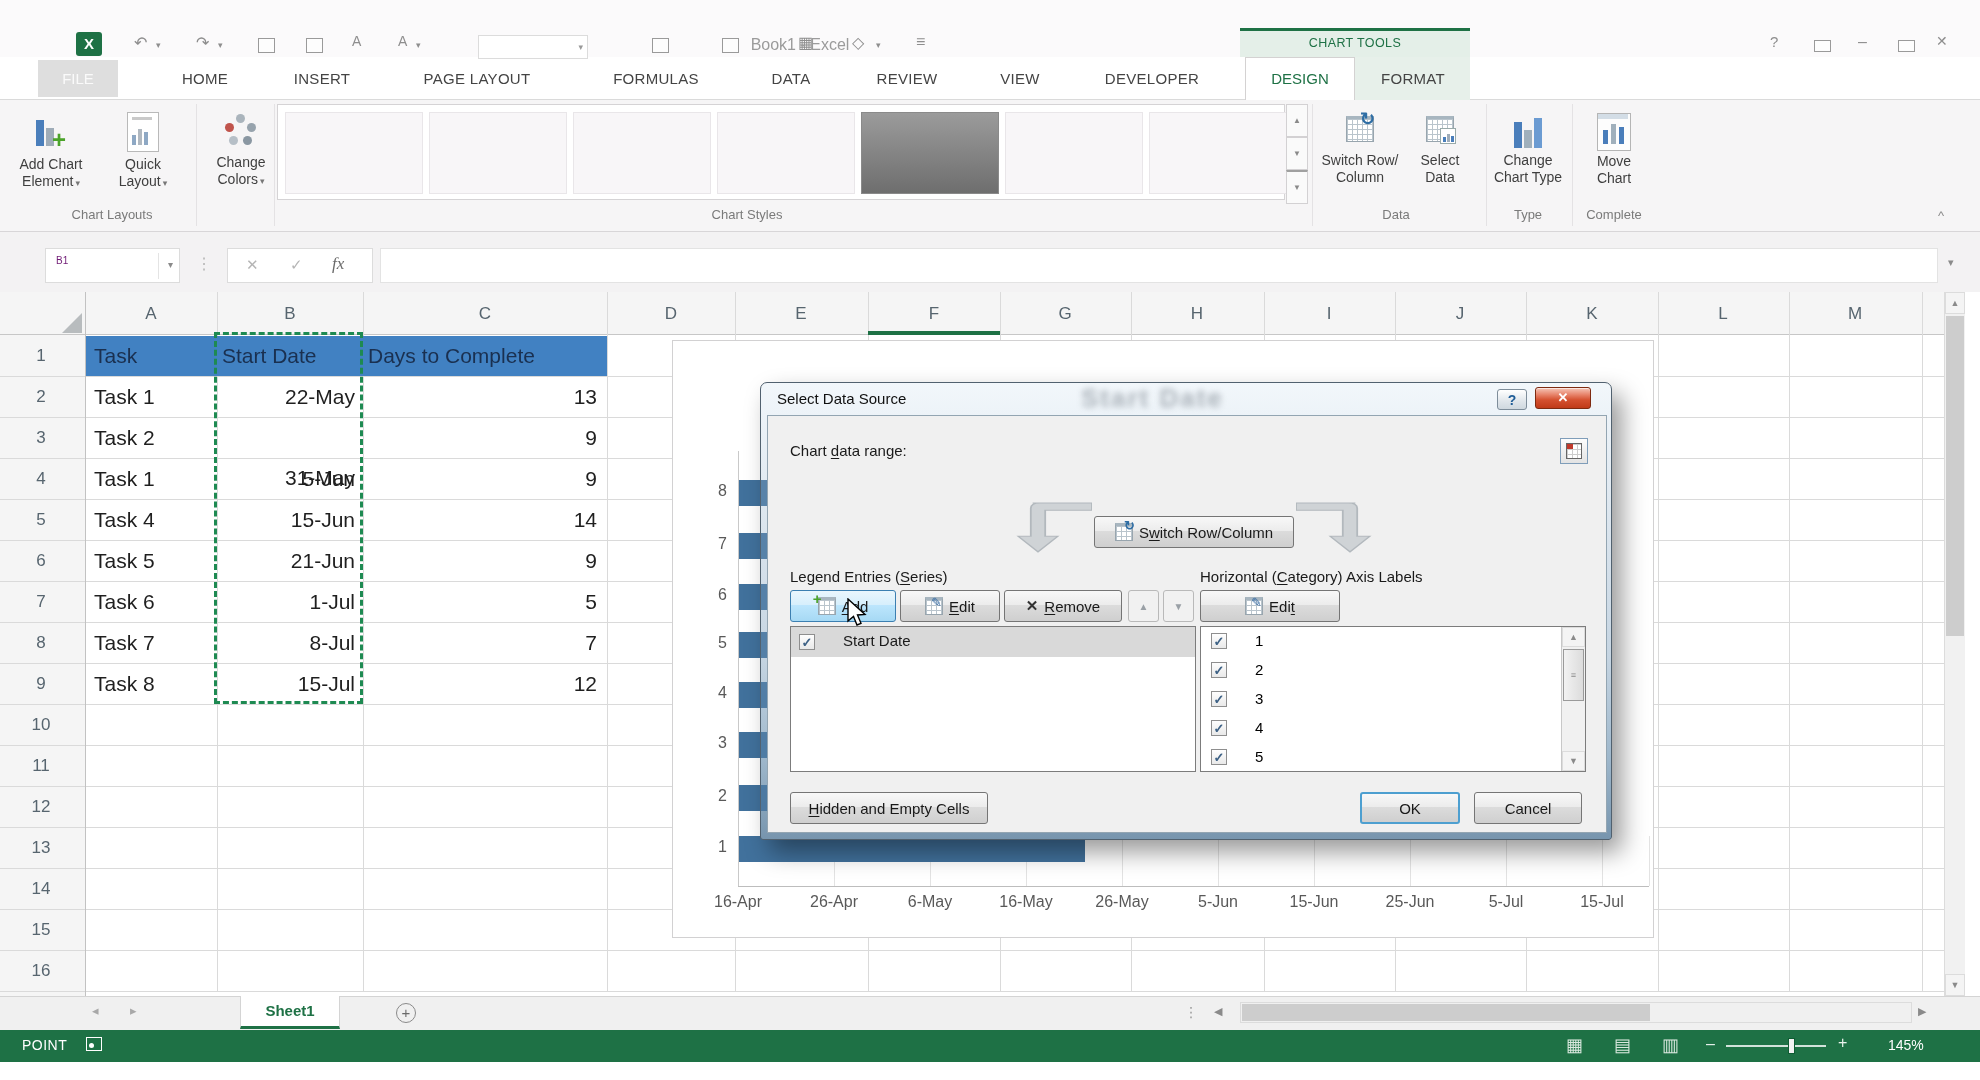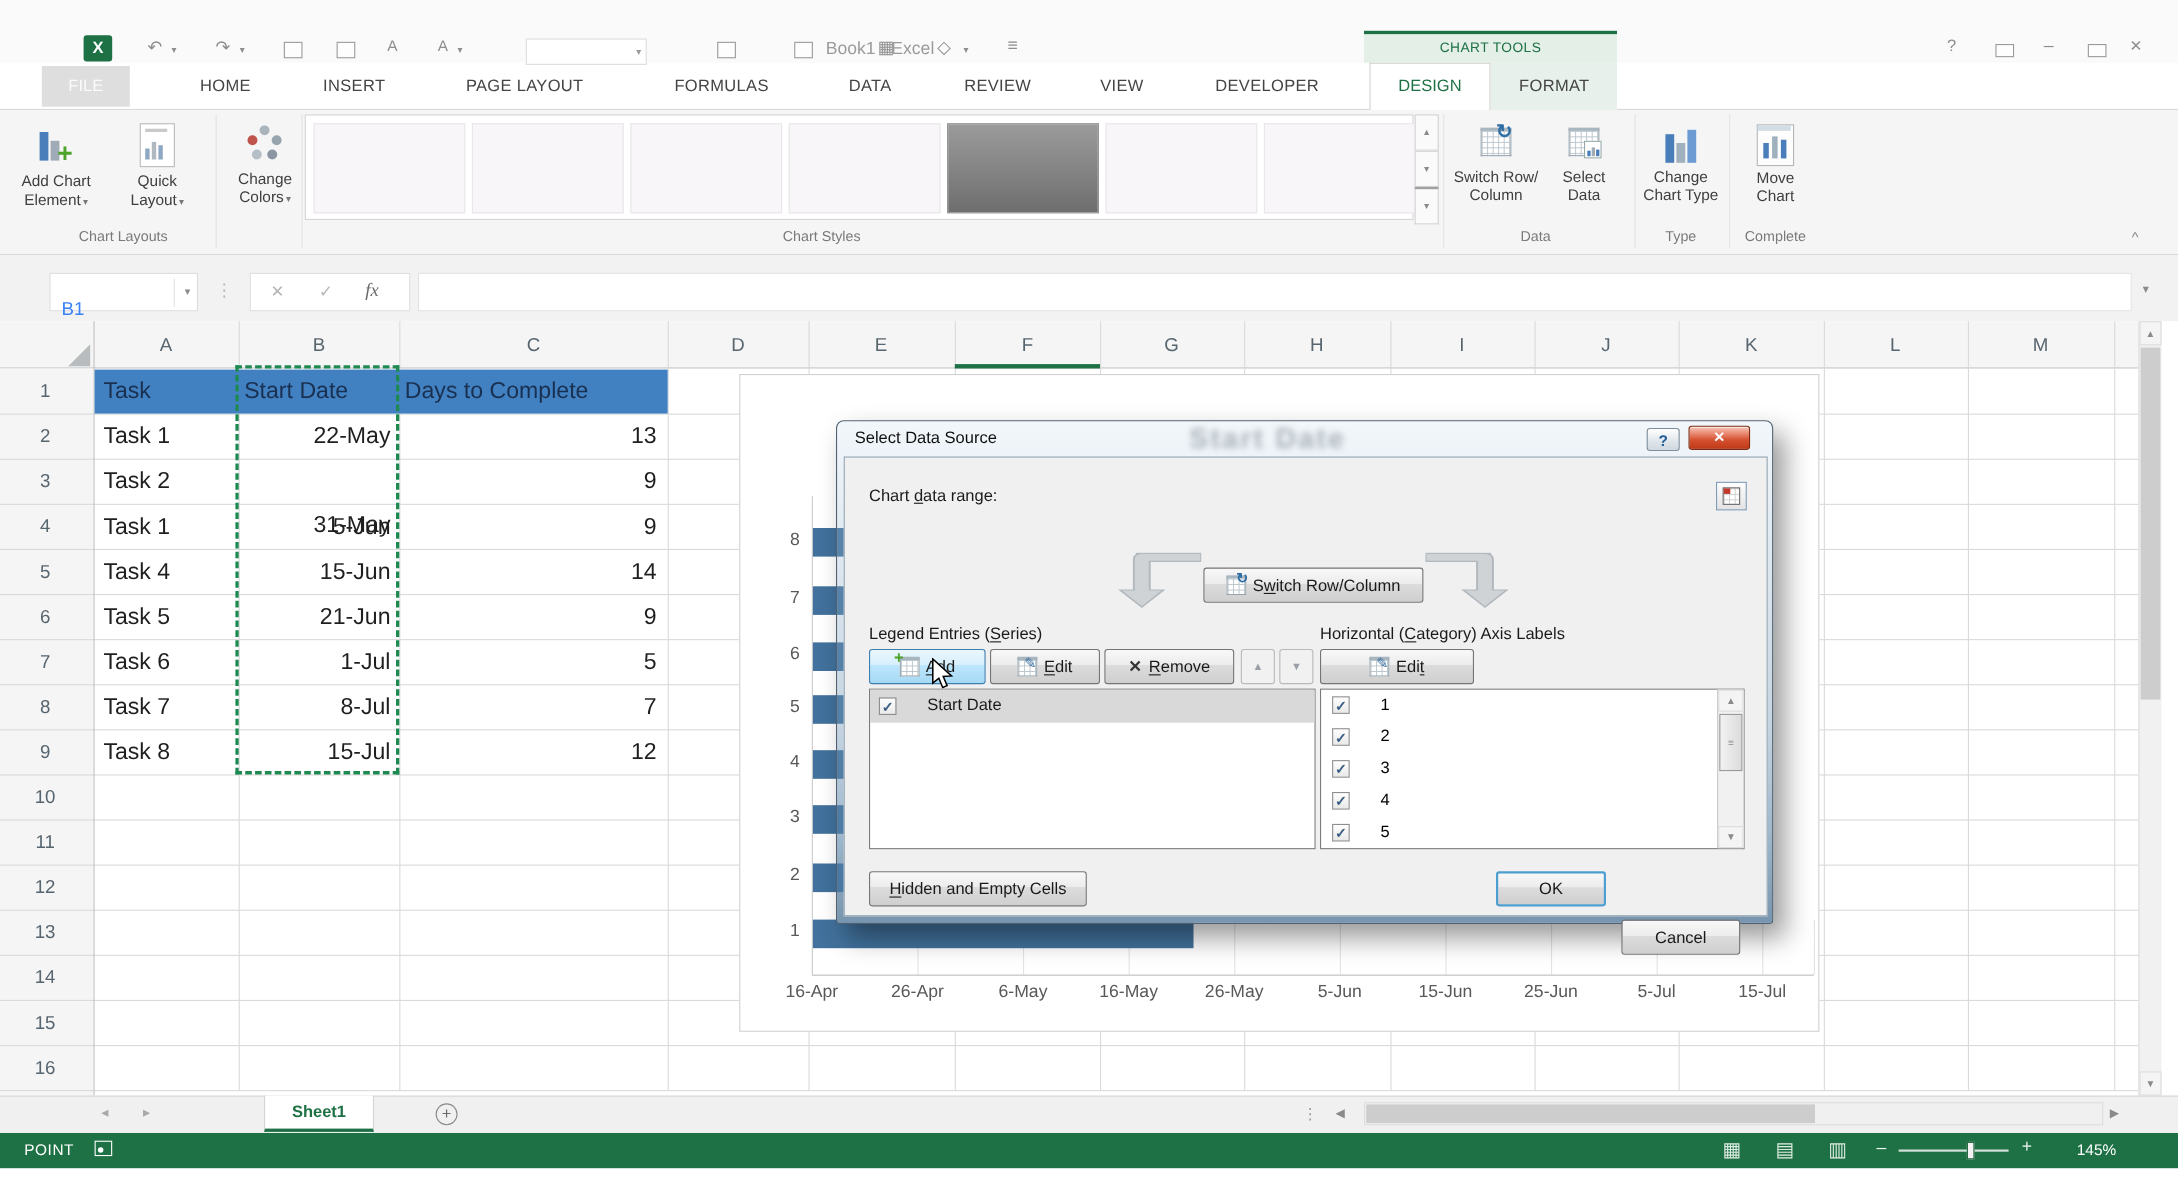--- a/index.html
+++ b/index.html
@@ -180,21 +180,21 @@
       <div class="abs" style="left:21px;top:13px;width:5px;height:17px;background:#4a7ebb;"></div>
     </div>
     <span class="rlab" style="margin-top:2px;">Move</span>
     <span class="rlab">Chart</span>
   </div>
   <span class="glabel" style="left:1614px;">Complete</span>
   <span class="txt" style="left:1938px;top:208px;font-size:13px;color:#8a8a8a;">^</span>
 
   <div class="abs" style="left:0;top:232px;width:1980px;height:60px;background:#f3f2f3;"></div>
   <div class="abs" style="left:45px;top:248px;width:135px;height:35px;background:#fff;border:1px solid #dcdcdc;box-sizing:border-box;">
-    <span style="position:absolute;left:10px;top:22px;font-size:17px;color:#3b82f6;">B1</span>
+    <span style="position:absolute;left:10px;top:6px;font-size:10px;color:#701a75;">B1</span>
     <div class="vl" style="left:112px;top:4px;height:26px;background:#e4e4e4;"></div>
     <span style="position:absolute;right:6px;top:10px;font-size:10px;color:#8a8a8a;">▾</span>
   </div>
   <span class="txt" style="left:196px;top:254px;font-size:16px;color:#b9b9b9;">⋮</span>
   <div class="abs" style="left:227px;top:248px;width:146px;height:35px;background:#fff;border:1px solid #dcdcdc;box-sizing:border-box;">
     <span style="position:absolute;left:18px;top:7px;font-size:15px;color:#b5b5b5;">✕</span>
     <span style="position:absolute;left:62px;top:7px;font-size:15px;color:#b5b5b5;">✓</span>
     <span style="position:absolute;left:104px;top:5px;font-size:17px;color:#6a6a6a;font-style:italic;font-family:'Liberation Serif',serif;">fx</span>
   </div>
   <div class="abs" style="left:380px;top:248px;width:1558px;height:35px;background:#fff;border:1px solid #e3e3e3;box-sizing:border-box;"><span></span></div>
@@ -453,21 +453,21 @@
           <div class="sbtn" style="position:absolute;bottom:0;width:23px;height:20px;">▼</div>
         </div>
       </div>
 
       <div class="wbtn" style="position:absolute;left:22px;top:376px;width:198px;height:32px;">
         <span><span></span><span class="u">H</span><span>idden and Empty Cells</span></span>
       </div>
       <div class="wbtn" style="position:absolute;left:592px;top:376px;width:100px;height:32px;border:2px solid #4d9fd0;">
           <span>OK</span>
         </div>
-      <div class="wbtn" style="position:absolute;left:706px;top:376px;width:108px;height:32px;margin-top:44px;">
+      <div class="wbtn" style="position:absolute;left:706px;top:376px;width:108px;height:32px;">
           <span>Cancel</span>
         </div>
     </div>
   </div>
 
   <svg style="position:absolute;left:846px;top:598px;z-index:30;" width="26" height="32" viewBox="0 0 26 32">
     <path d="M2 1 L2 23 L7.5 18.5 L11 27 L15 25.3 L11.5 17 L19 16.5 Z" fill="#fff" stroke="#000" stroke-width="1.4"></path>
   </svg>
 
   <div class="abs" style="left:1944px;top:292px;width:21px;height:704px;background:#f1f1f1;border-left:1px solid #dcdcdc;box-sizing:border-box;">

